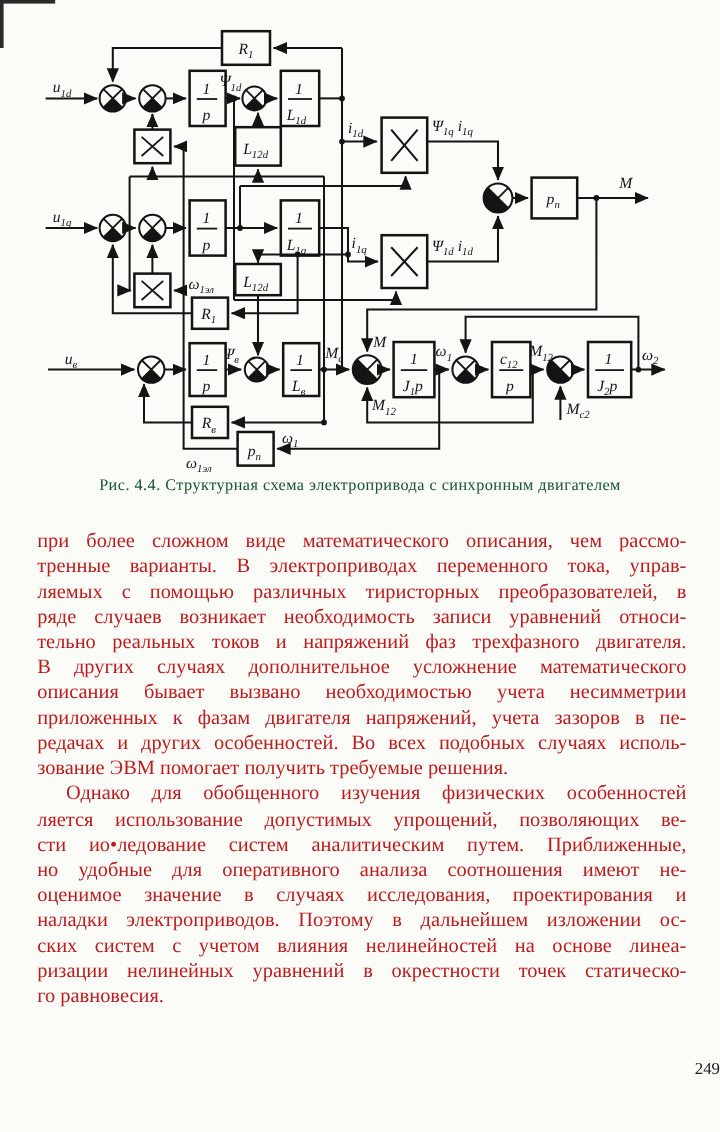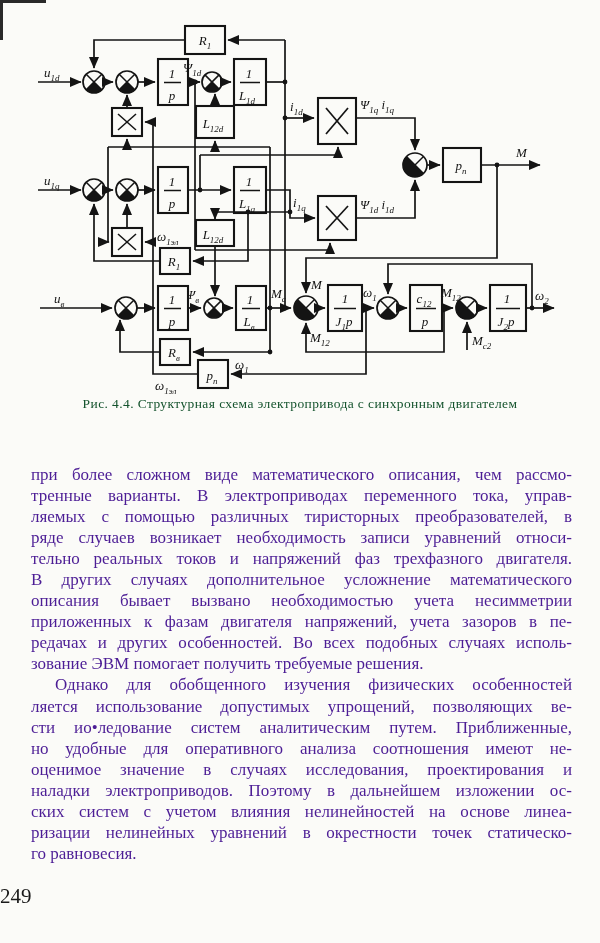--- a/index.html
+++ b/index.html
@@ -11,26 +11,26 @@
   svg text{font-family:"Liberation Serif", serif;font-style:italic;font-size:13px;fill:#141414;}
   svg .sub{font-size:9px;}
   svg .blk{fill:none;stroke:#141414;stroke-width:2.1;}
   svg .ln{fill:none;stroke:#141414;stroke-width:1.7;}
   svg .thin{fill:none;stroke:#141414;stroke-width:1.5;}
   svg .dot{fill:#141414;}
   svg .sector{fill:#141414;stroke:none;}
   .caption{position:absolute;left:0;top:396px;width:600px;text-align:center;
            font-size:13.5px;letter-spacing:.4px;color:#14532d;}
   .bodytext{position:absolute;left:31px;top:440px;width:541px;
-            font-size:17px;line-height:21.05px;color:#4c1d95;margin-top:24px;}
+            font-size:17px;line-height:21.05px;color:#b91c1c;}
   .bline{text-align:justify;text-align-last:justify;white-space:normal;}
   .bline.endp{text-align-last:left;}
   .bline.indent{text-indent:24px;}
-  .pageno{position:absolute;left:0;top:884px;width:600px;text-align:left;
-          font-size:21px;color:#1a1a1a;}
+  .pageno{position:absolute;left:0;top:884px;width:600px;text-align:right;
+          font-size:14px;color:#1a1a1a;}
 </style>
 </head>
 <body>
 
 <div class="corner-top"></div>
 <div class="corner-left"></div>
 
 <svg id="diagram" width="600" height="394" viewBox="0 0 600 394">
   <defs>
     <marker id="ah" markerWidth="9" markerHeight="8" refX="6.6" refY="3" orient="auto">

